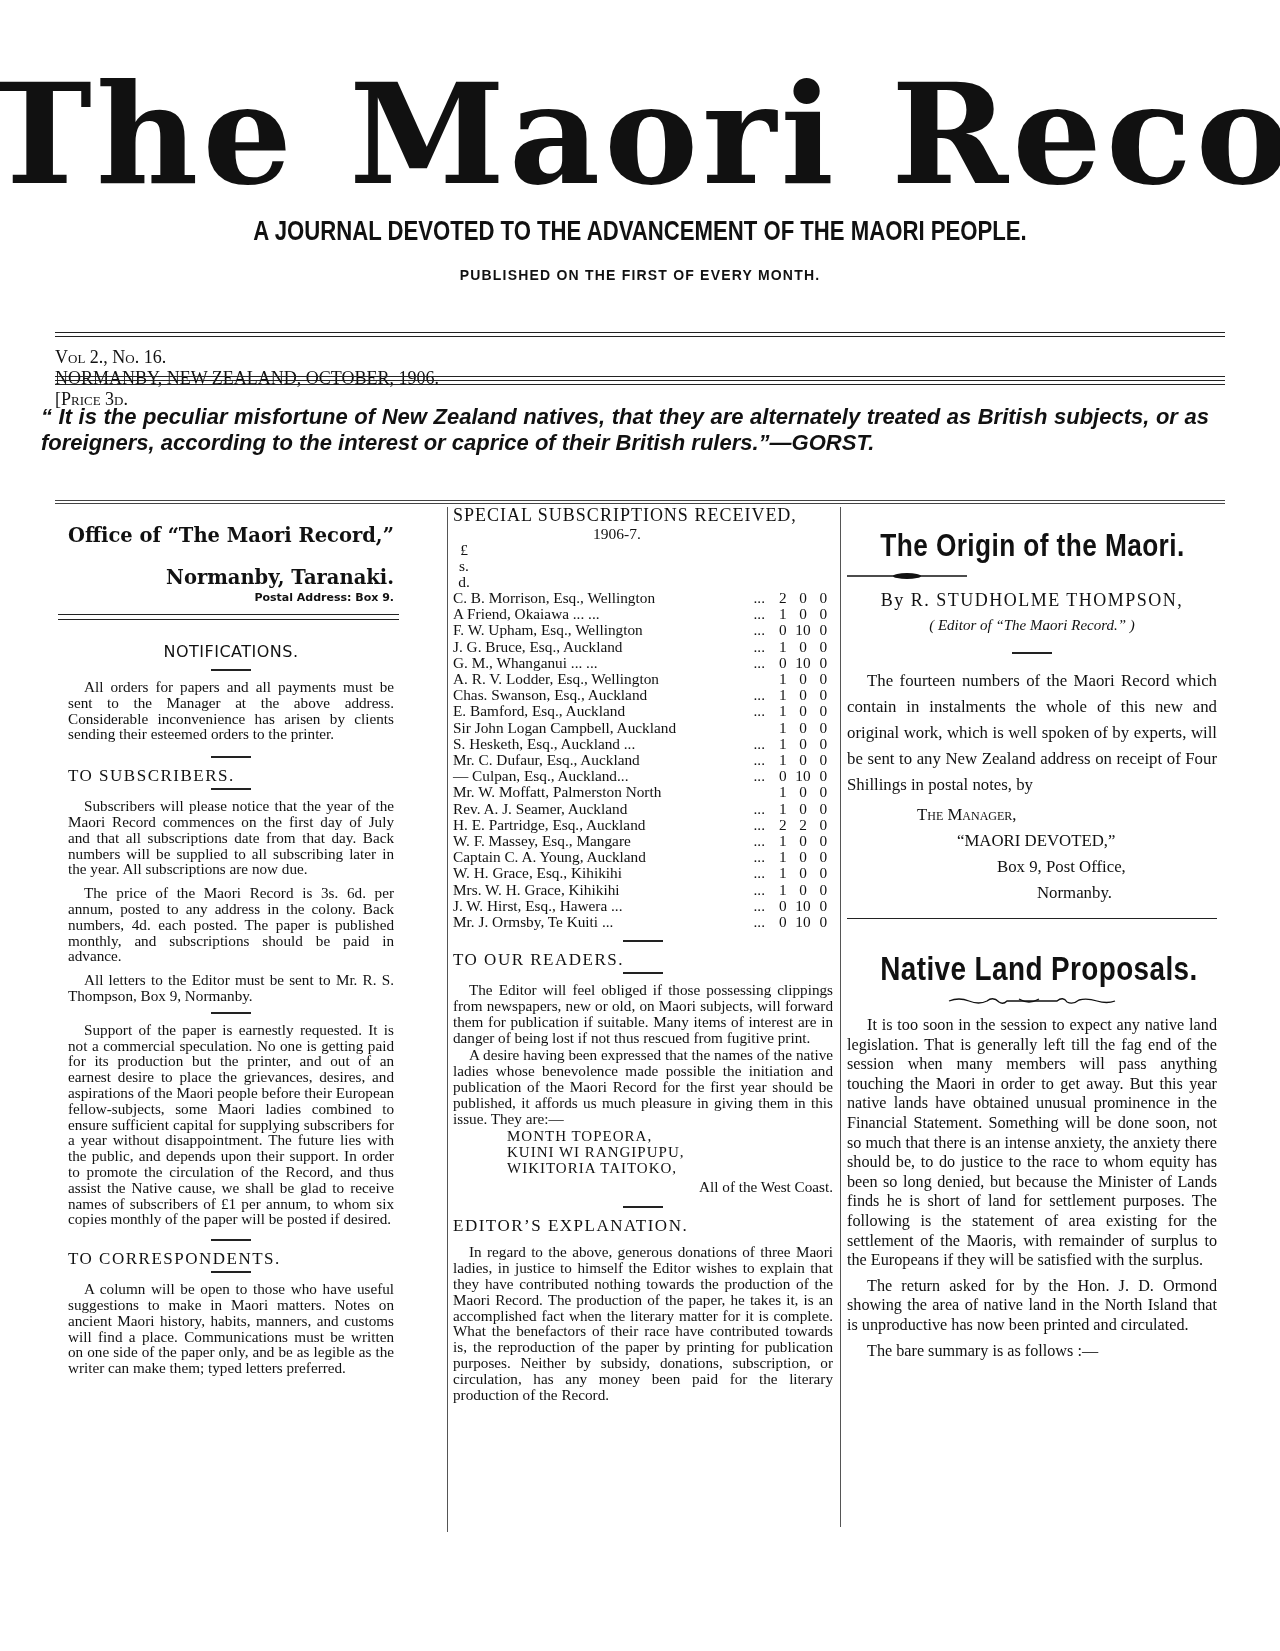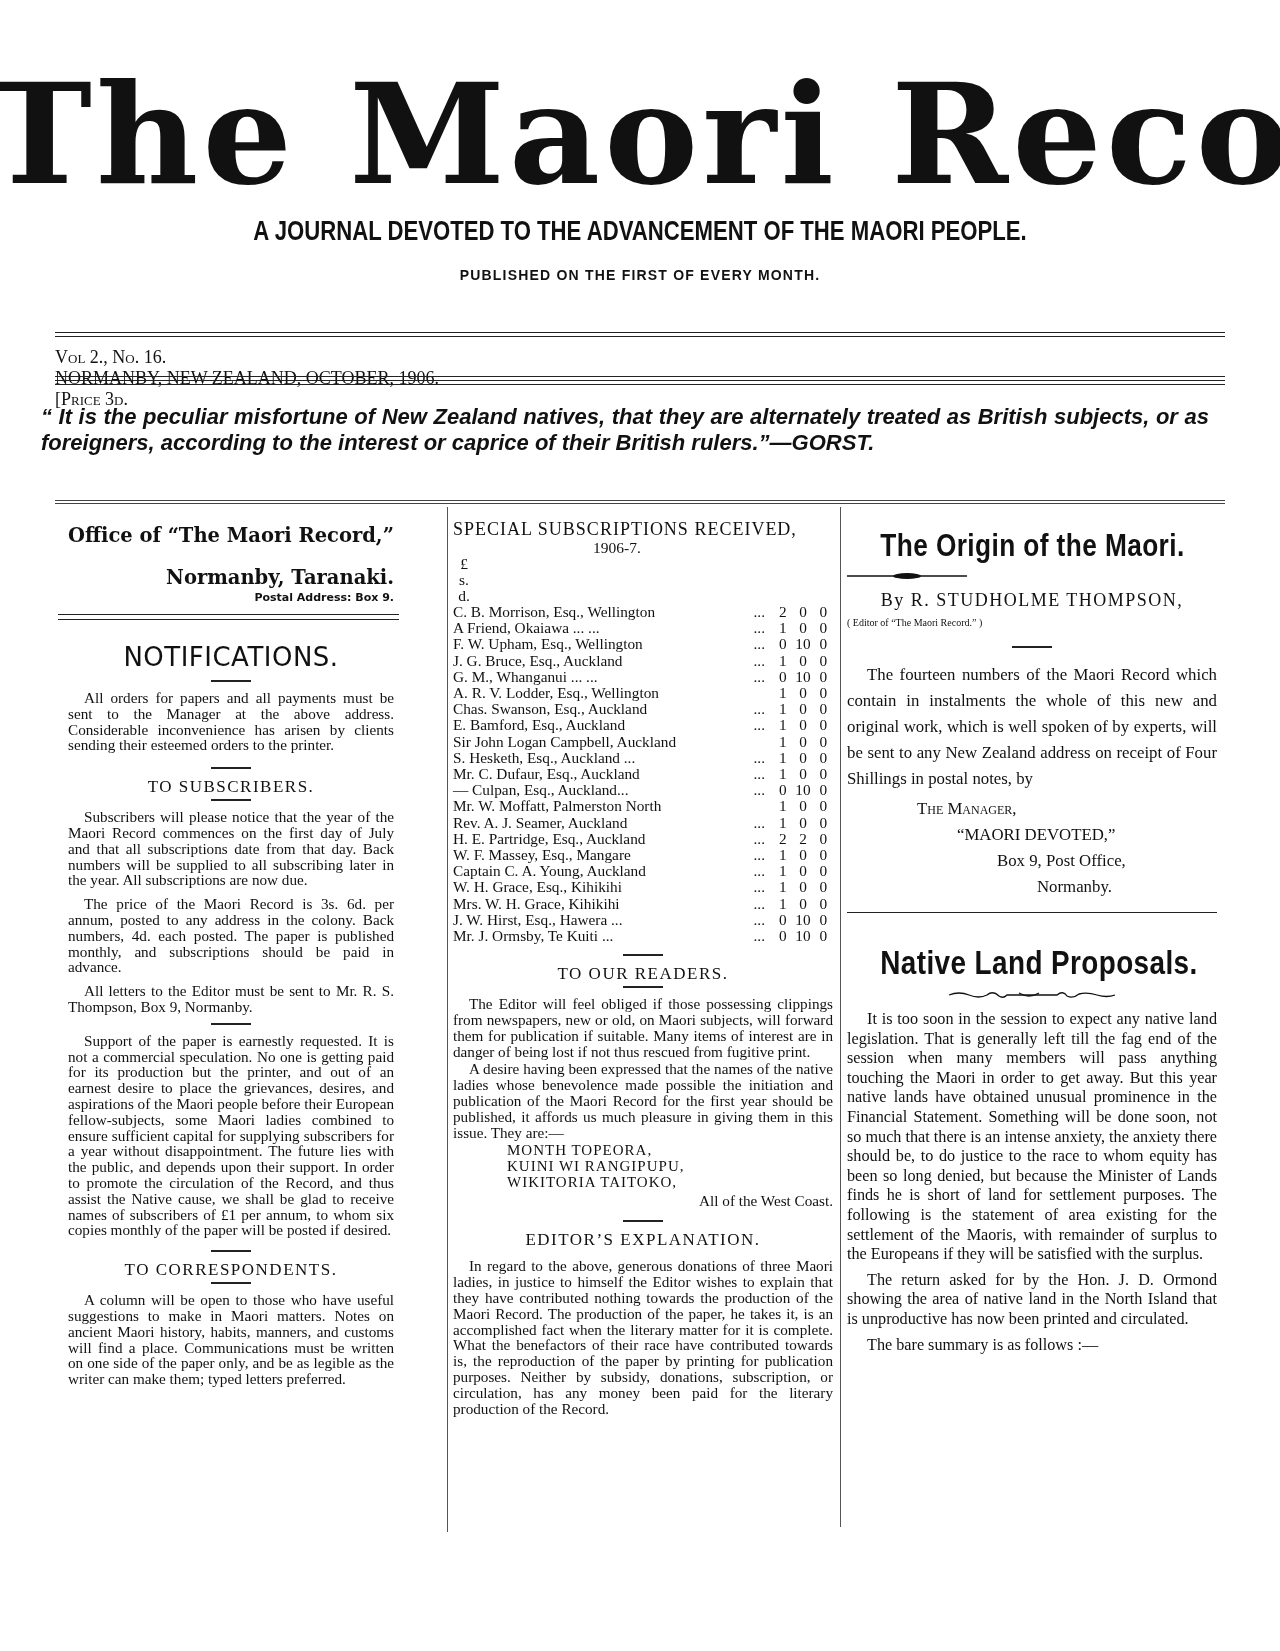--- a/index.html
+++ b/index.html
@@ -29,39 +29,39 @@
   p { margin: 0; }
   .body { font-size: 15.2px; line-height: 15.8px; text-align: justify; }
   .body p { text-indent: 16px; margin-bottom: 8px; }
   .sc { font-variant: small-caps; }
   .short-rule { width: 40px; height: 0; border-top: 2px solid #222; margin: 8px auto; }
 
   .office-title { font-family: "DejaVu Serif", serif; font-weight: bold; font-size: 19.5px; line-height: 22px; margin-top: 20px; }
   .office-title.l2 { text-align: right; margin-right: 0px; }
   .postal { font-family: "DejaVu Sans", sans-serif; font-weight: bold; font-size: 11px; text-align: right; margin-top: 2px; }
   .col1-rule { height: 4px; border-top: 1.5px solid #222; border-bottom: 1px solid #222; margin: 10px -5px 0 -10px; }
-  .notif-head { font-family: "DejaVu Sans", sans-serif; font-size: 26px; text-align: center; margin-top: 22px; letter-spacing: 0.5px; }
-  .sub-head { font-size: 17px; letter-spacing: 1.5px; text-align: center; margin: 6px 0 2px 0; font-family: Liberation Serif, serif; }
-
-  .subs-head { font-size: 18px; letter-spacing: 1px; margin-top: 14px; }
+  .notif-head { font-family: "DejaVu Sans", sans-serif; font-size: 16px; text-align: center; margin-top: 22px; letter-spacing: 0.5px; }
+  .sub-head { font-size: 17px; letter-spacing: 1.5px; margin: 6px 0 2px 0; font-family: Liberation Serif, serif; }
+
+  .subs-head { font-size: 18px; letter-spacing: 1px; }
   .subs-year-row { display: flex; font-size: 15.5px; line-height: 16px; flex-direction: column; }
   .subs-year { flex: 1; padding-left: 140px; }
   .subs-table { width: 100%; border-collapse: collapse; font-size: 15.3px; line-height: 16.2px; }
   .subs-table td { padding: 0; white-space: nowrap; }
   .subs-table td.name { width: 300px; }
   .subs-table td.dots { width: 28px; text-align: right; padding-right: 8px; }
   .subs-table td.amt { width: 22px; text-align: center; }
 
   .names-list { font-size: 15px; line-height: 16px; letter-spacing: 1px; padding-left: 54px; margin: 2px 0; }
   .right-sig { text-align: right; font-size: 15.2px; }
 
   .origin-title { font-family: "Liberation Sans", sans-serif; font-weight: bold; font-size: 32px; transform: scaleX(0.82); text-align: center; margin-top: 22px; white-space: nowrap; letter-spacing: 0.5px; }
   .ornament-small { width: 120px; height: 8px; margin: 8px auto 6px; }
   .byline { font-size: 18px; letter-spacing: 1.5px; text-align: center; }
-  .editor-note { font-size: 10px; margin-top: 6px; }
+  .editor-note { font-style: italic; font-size: 15px; text-align: center; margin-top: 6px; }
   .col3-body { font-size: 16.8px; line-height: 26px; text-align: justify; }
   .col3-body p { text-indent: 20px; }
   .manager-block { font-size: 16.8px; line-height: 26px; margin-top: 4px; }
   .col3-rule { height: 0; border-top: 1.5px solid #222; margin: 12px 0 0 0; }
   .native-title { font-family: "Liberation Sans", sans-serif; font-weight: bold; font-size: 34px; transform: scaleX(0.82); text-align: center; margin-top: 30px; white-space: nowrap; letter-spacing: 0.5px; }
   .ornament-wide { width: 170px; height: 14px; margin: 6px auto 8px; display: block; }
   .col3-body2 { font-size: 16.2px; line-height: 19.6px; text-align: justify; }
   .col3-body2 p { text-indent: 20px; margin-bottom: 6px; }
 </style>
 </head>

